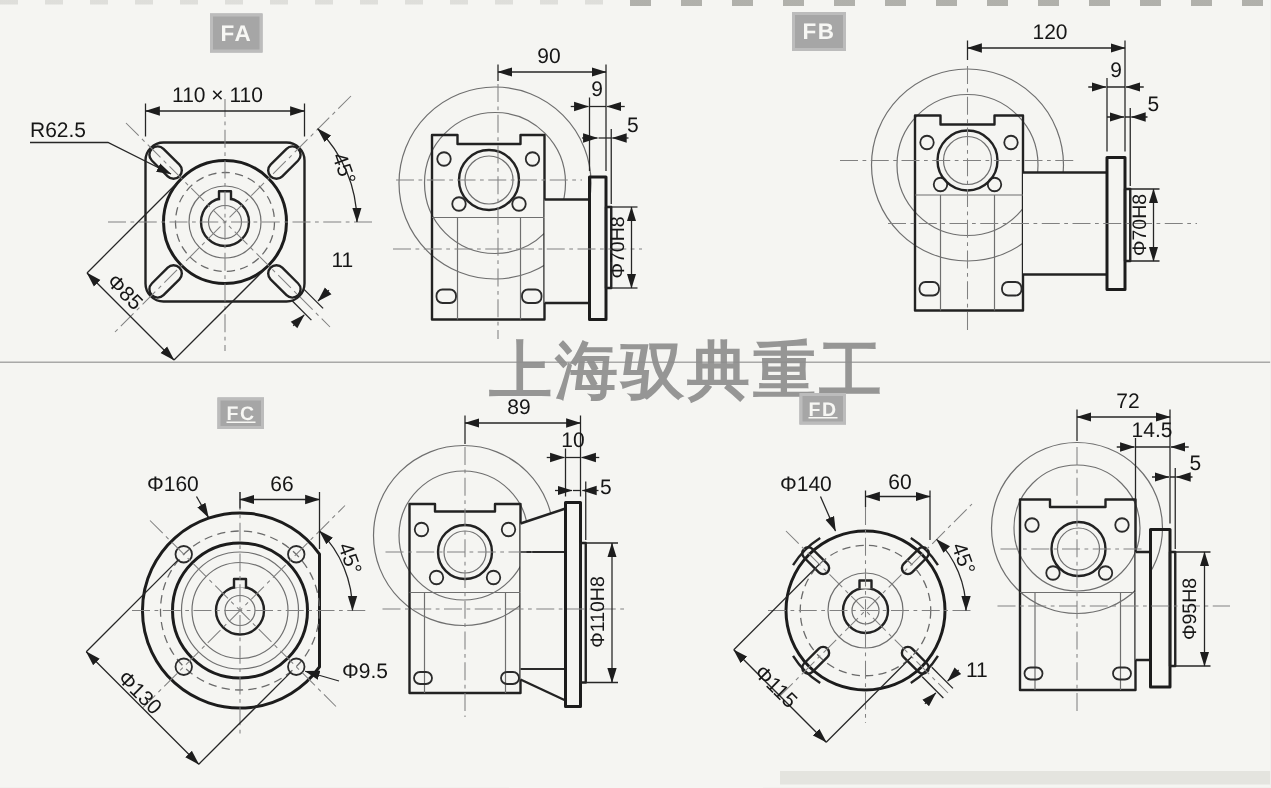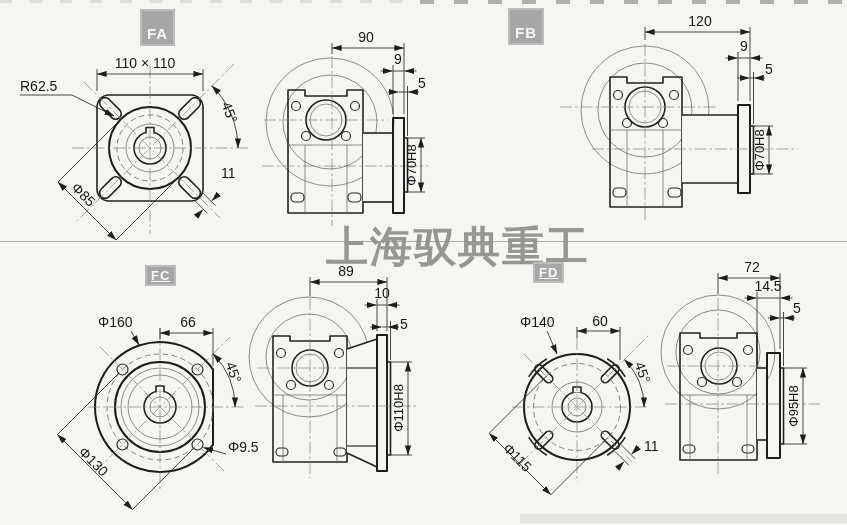--- a/index.html
+++ b/index.html
@@ -11,21 +11,21 @@
   .m{stroke:#2b2b2b;stroke-width:1.2;fill:none;}
   .m2{stroke:#222;stroke-width:1.6;fill:none;stroke-linejoin:round;}
   .t{stroke:#6f6f6f;stroke-width:.8;fill:none;}
   .cl{stroke:#818181;stroke-width:.7;fill:none;stroke-dasharray:12 3 2.5 3;}
   .dc{stroke:#6a6a6a;stroke-width:.85;fill:none;stroke-dasharray:5.5 3.5;}
   .d{stroke:#262626;stroke-width:.85;fill:none;}
   text.dt{font:14px "Liberation Sans",sans-serif;fill:#161616;stroke:none;}
   text.dts{font:13px "Liberation Sans",sans-serif;fill:#161616;stroke:none;}
   
   .badge{position:absolute;background:#a6a6a6;border:2px solid #bcbcbc;color:#f7f7f4;
-         font-weight:bold;font-size:15px;letter-spacing:1px;padding:14px 5px 2px 5px;
+         font-weight:bold;font-size:15px;letter-spacing:1px;padding:3px 5px 2px 5px;
          line-height:17px;text-align:center;}
   .badge.small{font-size:13px;line-height:15px;padding:1px 4px;text-decoration:underline;}
   #watermark{position:absolute;left:326px;top:219px;font-size:42px;font-weight:600;
              color:#8e8e8e;letter-spacing:2px;opacity:.92;white-space:nowrap;}
   #divider{position:absolute;left:0;top:241px;width:847px;height:1px;background:#9b9b9b;opacity:.85;}
   #top-artifact{position:absolute;left:420px;top:0;width:427px;height:4px;opacity:.45;
     background:repeating-linear-gradient(90deg,#5d5d55 0 14px,transparent 14px 34px);}
   #top-artifact-left{position:absolute;left:0;top:0;width:420px;height:3px;opacity:.15;
     background:repeating-linear-gradient(90deg,#5d5d55 0 12px,transparent 12px 30px);}
   #bottom-artifact{position:absolute;left:520px;top:514px;width:327px;height:9px;background:#d9d9d2;opacity:.6;}
@@ -354,16 +354,16 @@
   </g>
 </svg>
 
   <div id="top-artifact"></div>
   <div id="top-artifact-left"></div>
   <div id="divider"></div>
   <div id="watermark">上海驭典重工</div>
   <div id="bottom-artifact"></div>
 
   <div class="badge" style="left:140px;top:9px;">FA</div>
-  <div class="badge" style="left:508px;top:8px;">FB</div>
+  <div class="badge" style="left:528px;top:8px;">FB</div>
   <div class="badge small" style="left:145px;top:265px;">FC</div>
   <div class="badge small" style="left:533px;top:262px;">FD</div>
 </div>
 
 </body></html>

